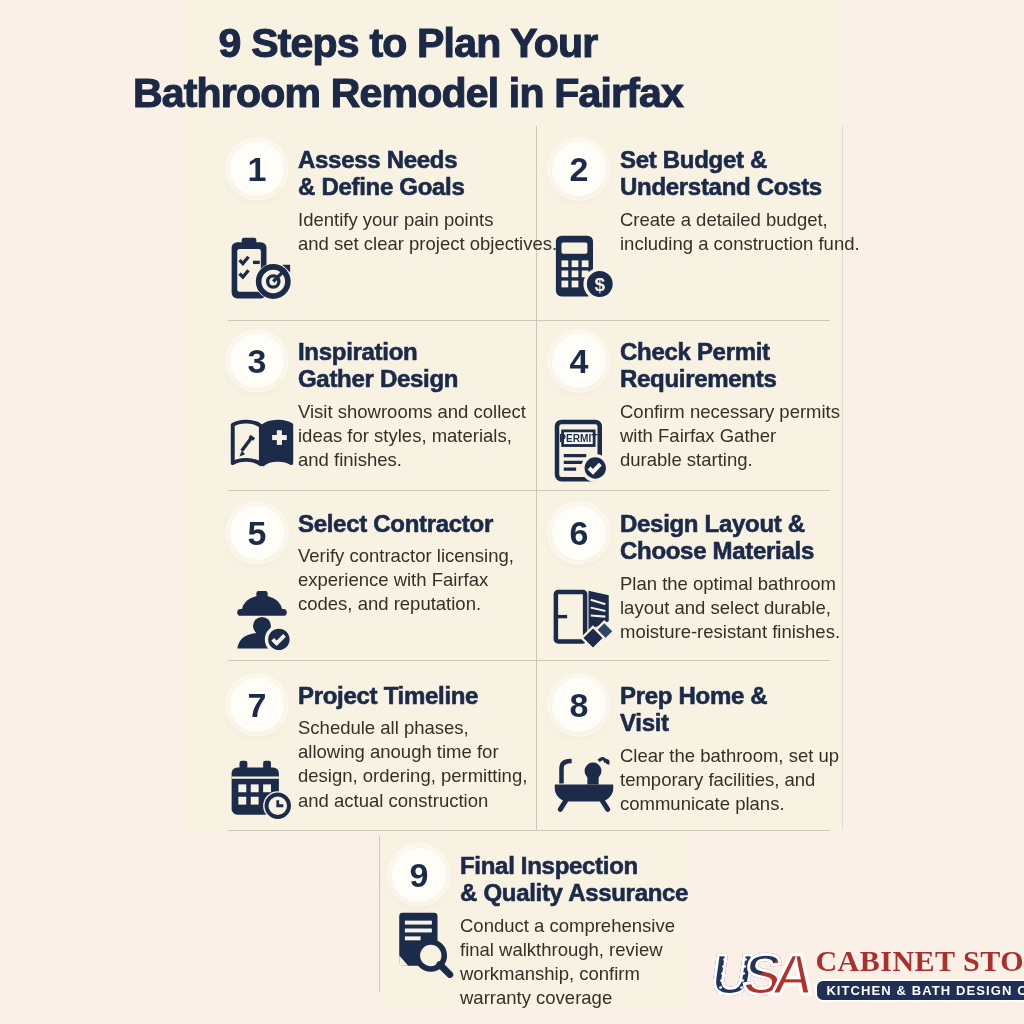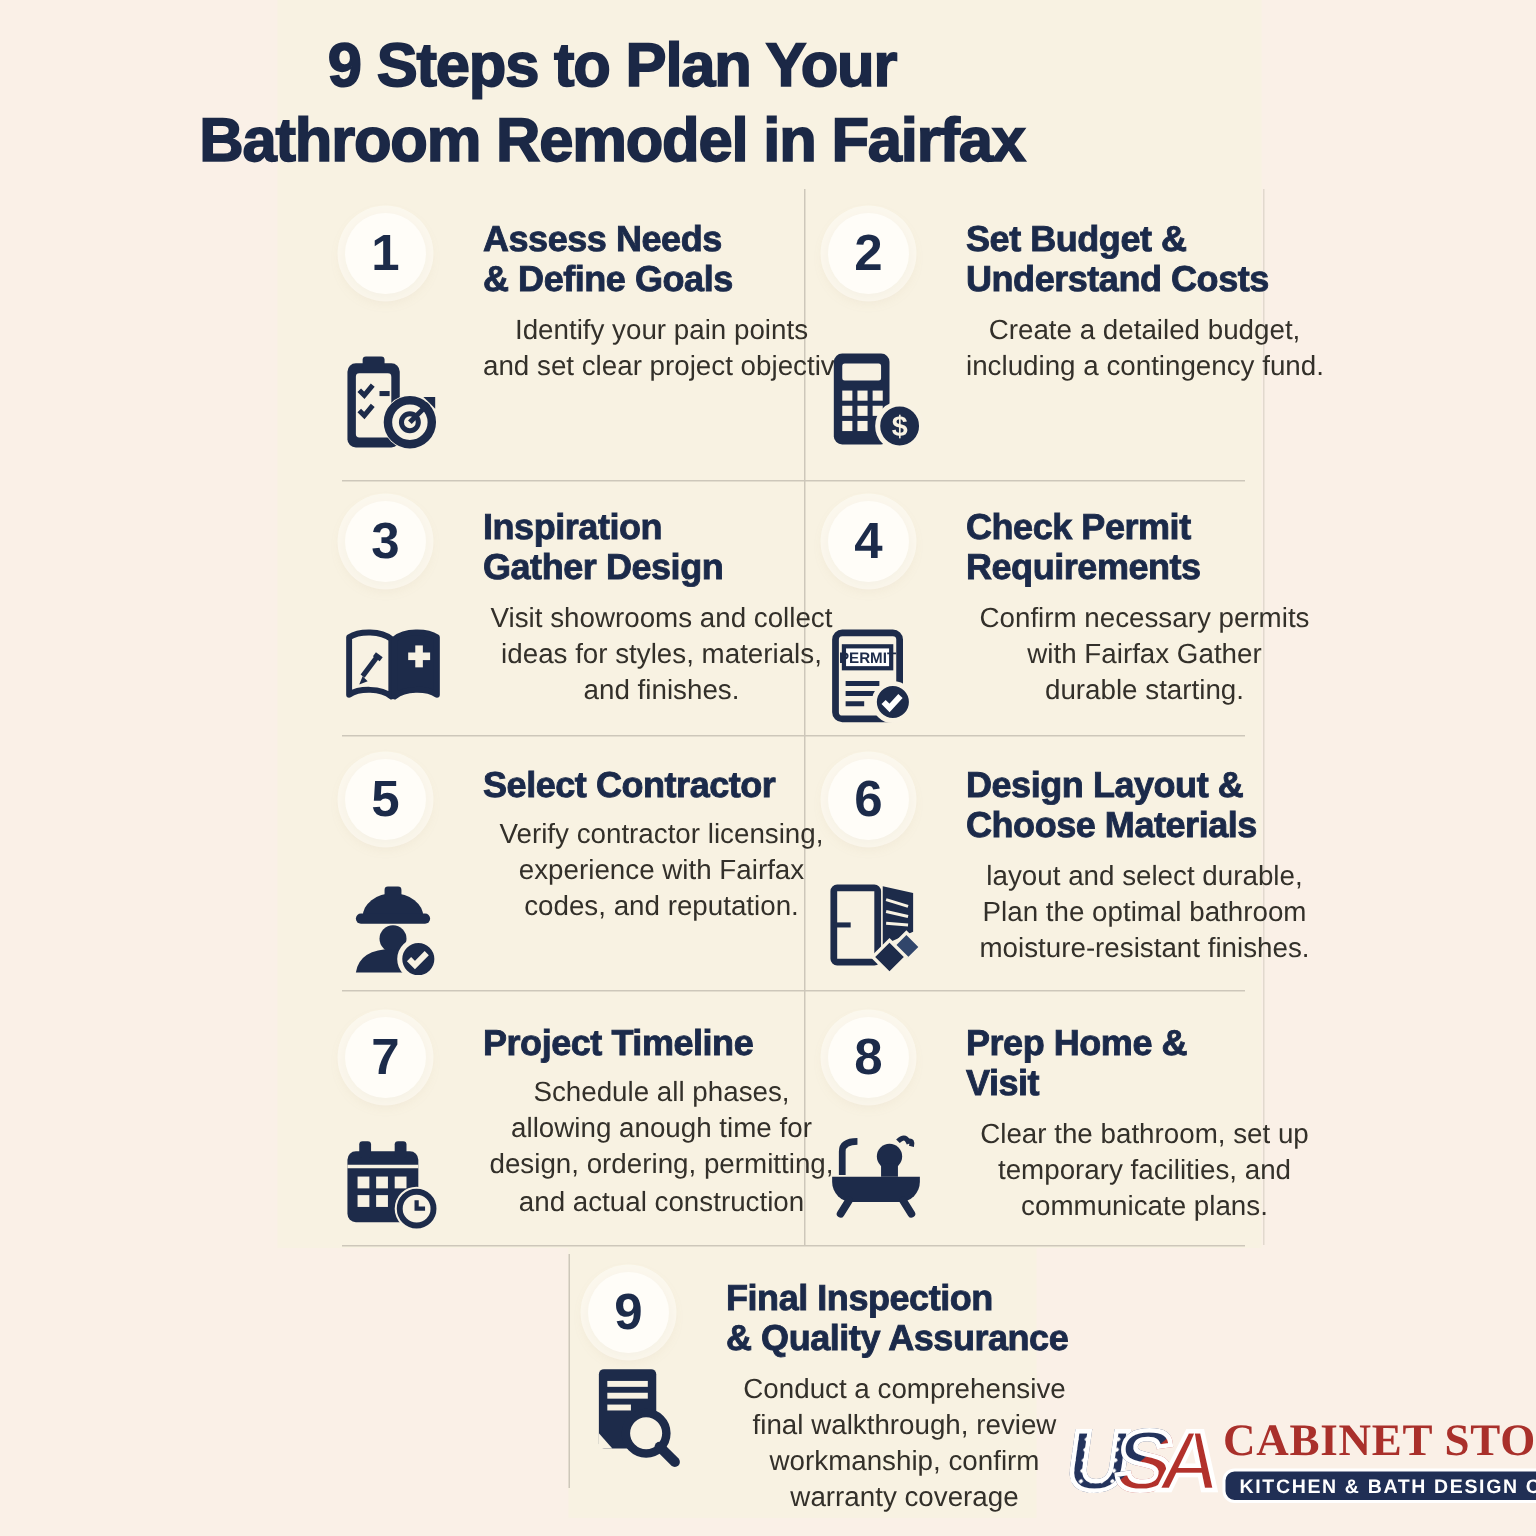--- a/index.html
+++ b/index.html
@@ -30,25 +30,25 @@
 
   .step{position:absolute;width:330px;}
   .num{
     position:absolute;left:0;top:4px;width:54px;height:54px;border-radius:50%;
     background:#fffdf8;display:flex;align-items:center;justify-content:center;
     color:#1c2b4a;font-size:34px;font-weight:800;
     box-shadow:0 0 0 5px rgba(255,253,248,0.55), 0 3px 10px rgba(170,150,110,0.18);
   }
   .icon{position:absolute;left:-4px;width:72px;height:72px;}
   .icon svg{width:100%;height:100%;}
-  .body{margin-left:92px;padding-top:8px;}
+  .body{margin-left:68px;padding-top:8px;}
   .stitle{color:#1b2a4a;font-size:24px;font-weight:800;line-height:1.14;letter-spacing:-0.3px;-webkit-text-stroke:0.6px #1b2a4a;}
   .stitle span{display:block;white-space:nowrap;}
   .desc{margin-top:7px;color:#33302a;font-size:18.5px;line-height:1.3;}
-  .desc div{white-space:nowrap;text-align:center;}
+  .desc div{white-space:nowrap;}
 
   
   .logo{position:absolute;left:712px;top:942px;display:flex;align-items:center;}
   .usa{display:flex;transform:skewX(-8deg);}
   .usa span{
     display:inline-block;font-size:57px;line-height:64px;font-weight:800;
     font-family:"Liberation Sans", sans-serif;
     -webkit-text-stroke:3px #ffffff;
     margin-right:-9px;
   }
@@ -148,21 +148,21 @@
       <text x="46" y="54" font-size="17" font-weight="bold" fill="#f8f2e3" text-anchor="middle" font-family="Liberation Sans, sans-serif">$</text>
     </svg>
   </div>
   <div class="body">
     <div class="stitle">
       <span>Set Budget &amp;</span>
       <span>Understand Costs</span>
     </div>
     <div class="desc">
       <div>Create a detailed budget,</div>
-      <div>including a contingency fund.</div>
+      <div>including a construction fund.</div>
       <div></div>
       <div></div>
     </div>
   </div>
 </div>
 
 <div class="step" style="left:230px;top:330px;">
   <div class="num">
       <span>3</span>
     </div>
@@ -265,22 +265,22 @@
           <rect x="33" y="41" width="14" height="14" fill="#1d2b4a" stroke="#f8f2e3" stroke-width="2"></rect>
         </g>
     </svg>
   </div>
   <div class="body">
     <div class="stitle">
       <span>Design Layout &amp;</span>
       <span>Choose Materials</span>
     </div>
     <div class="desc">
+      <div>Plan the optimal bathroom</div>
       <div>layout and select durable,</div>
-      <div>Plan the optimal bathroom</div>
       <div>moisture-resistant finishes.</div>
       <div></div>
     </div>
   </div>
 </div>
 
 <div class="step" style="left:230px;top:674px;">
   <div class="num">
       <span>7</span>
     </div>

